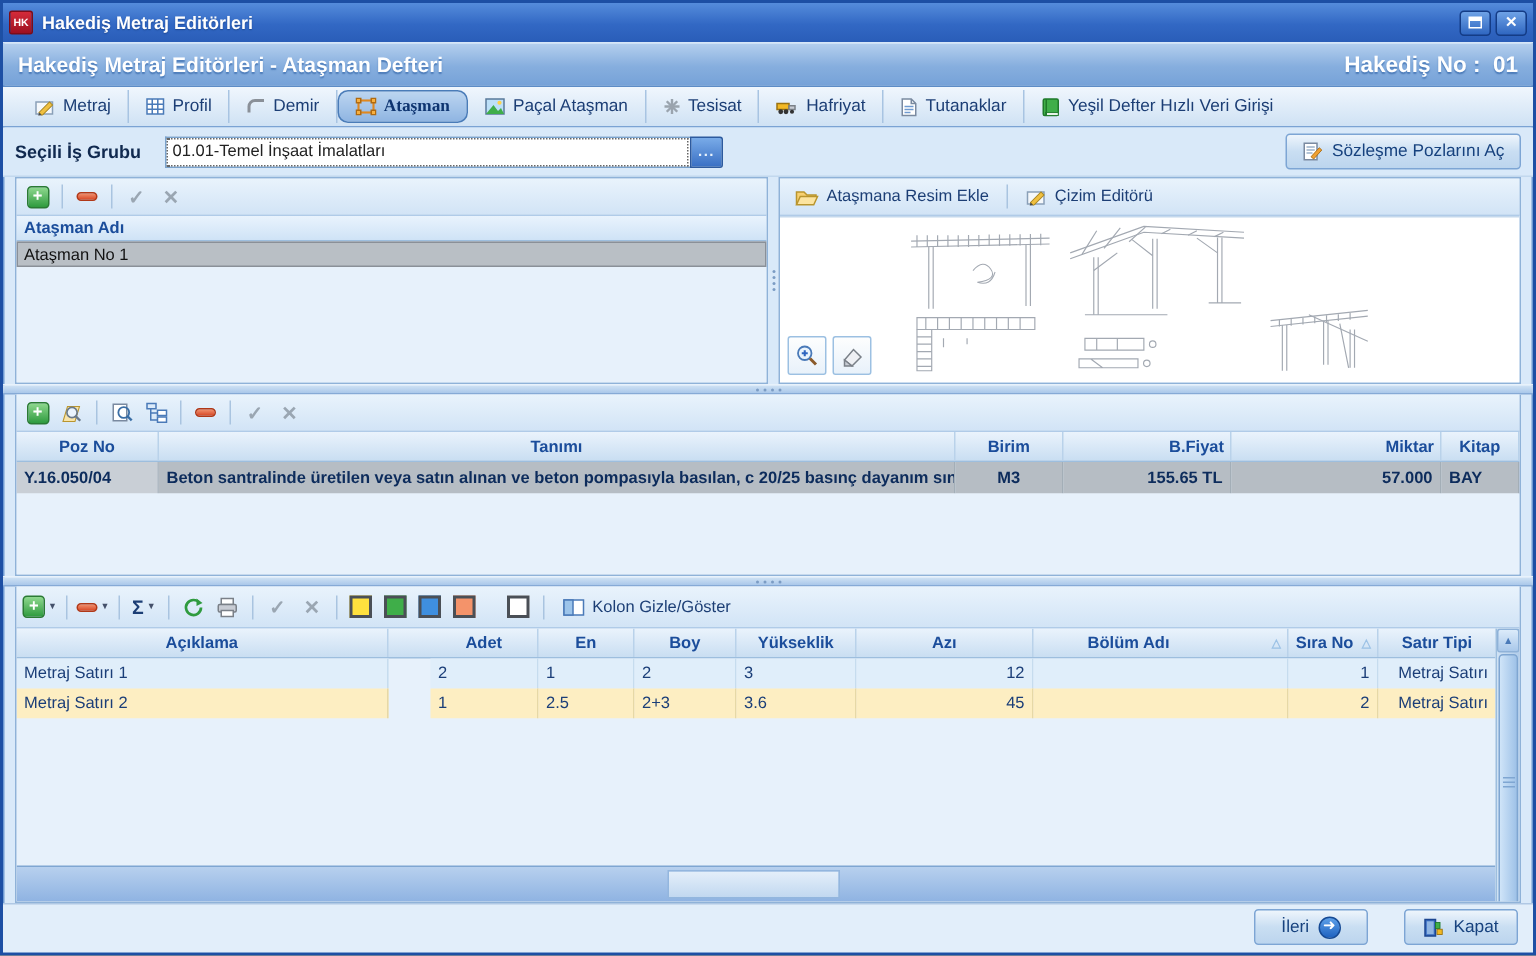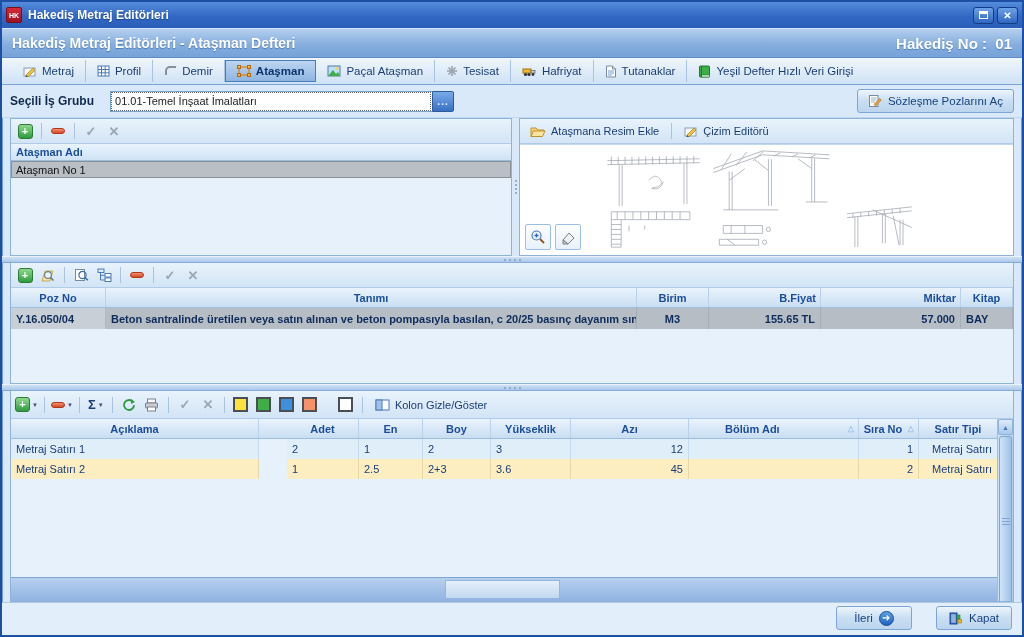--- a/index.html
+++ b/index.html
@@ -55,33 +55,33 @@
     border-bottom:1px solid #7ba3d4;
     display:flex; align-items:stretch; padding:2px 4px 2px 10px; gap:0;
   }
   .tab{
     display:flex; align-items:center; gap:5px;
     padding:0 11px; font-size:11.5px; color:#1c3e75;
     border-right:1px solid #a8c4e2; cursor:default; white-space:nowrap;
   }
   .tab.active{
     background:linear-gradient(180deg,#bcd5f0,#8fb5e2);
-    border:1px solid #4a7cb8; border-radius:0;
-    font-weight:bold; color:#0e3470;
+    border:1px solid #4a7cb8; border-radius:7px;
+    font-weight:bold; color:#0e3470;font-family:Liberation Serif, serif;
   }
   .tab svg{ flex:0 0 auto; }
 
   
   .wg-row{
     height:33px; flex:0 0 33px; background:#d9e9f9;
     display:flex; align-items:center; padding:0 8px; gap:16px;
     border-bottom:1px solid #c2d8ee;
   }
   .wg-label{ font-size:12px; font-weight:bold; color:#10294f; }
-  .combo{ display:flex; height:21px; width:344px; }
+  .combo{ display:flex; height:21px; width:372px; }
   .combo-text{
     flex:1; background:#fff; border:1px solid #7aa2cc; border-right:none;
     font-size:11px; color:#222; display:flex; align-items:center; padding:0 4px;
     outline:1px dotted #666; outline-offset:-2px; white-space:nowrap; overflow:hidden;
   }
   .combo-btn{
     width:22px; background:linear-gradient(#79abe8,#3a70c4);
     border:1px solid #2d5a9e; border-radius:0 2px 2px 0;
     color:#e8f2fc; font-size:10px; font-weight:bold; letter-spacing:1px;
     display:flex; align-items:center; justify-content:center;

